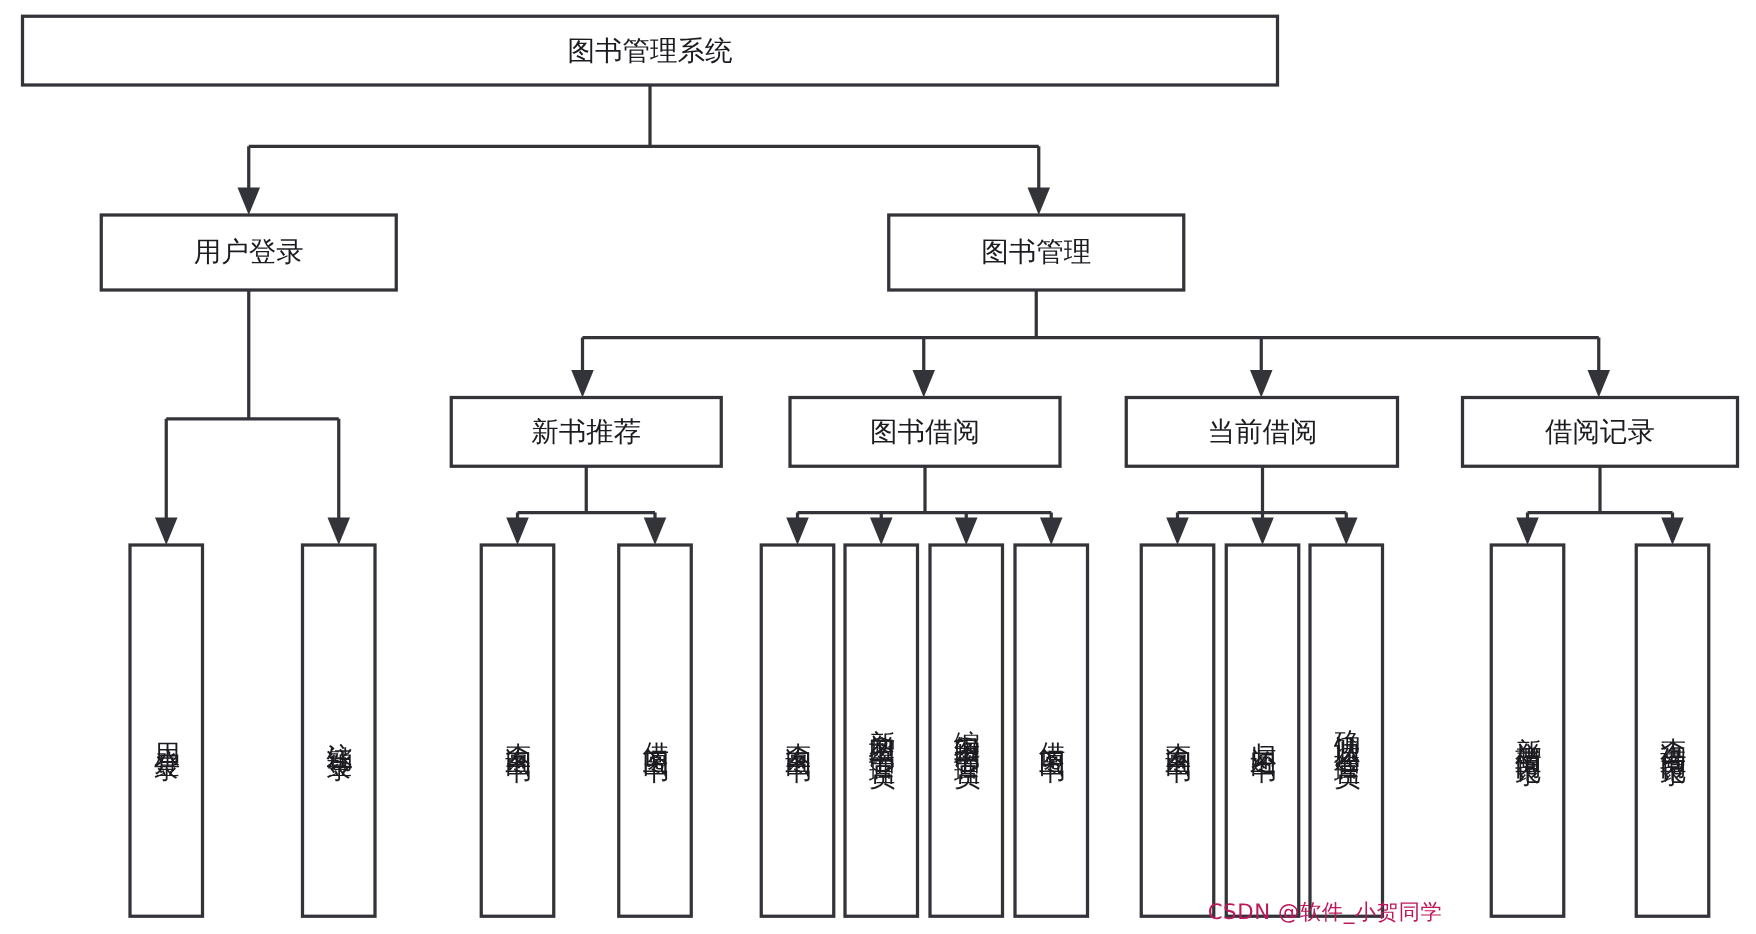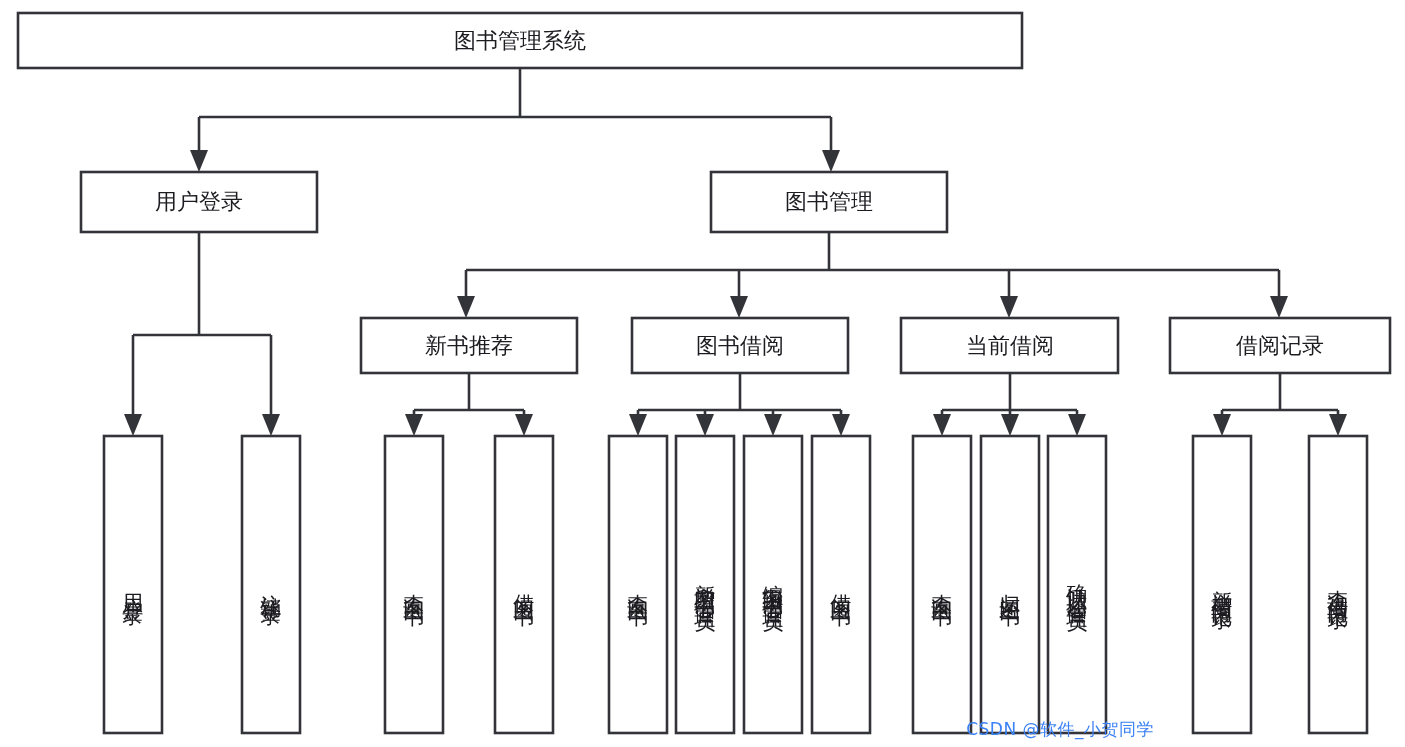--- a/index.html
+++ b/index.html
@@ -65,21 +65,21 @@
     color: #1b1b20;
     white-space: nowrap;
     text-align: center;
   }
   .watermark {
     position: absolute;
     right: 12px;
     bottom: 6px;
     font-family: "DejaVu Sans", "Liberation Sans", sans-serif;
     font-size: 17px;
-    color: #3b82f6;
+    color: #be185d;
     letter-spacing: 0.5px;
     white-space: nowrap;
     margin-left: 48px;
   }
 </style>
 </head>
 <body>
 
 <div id="diagram-root">
 

